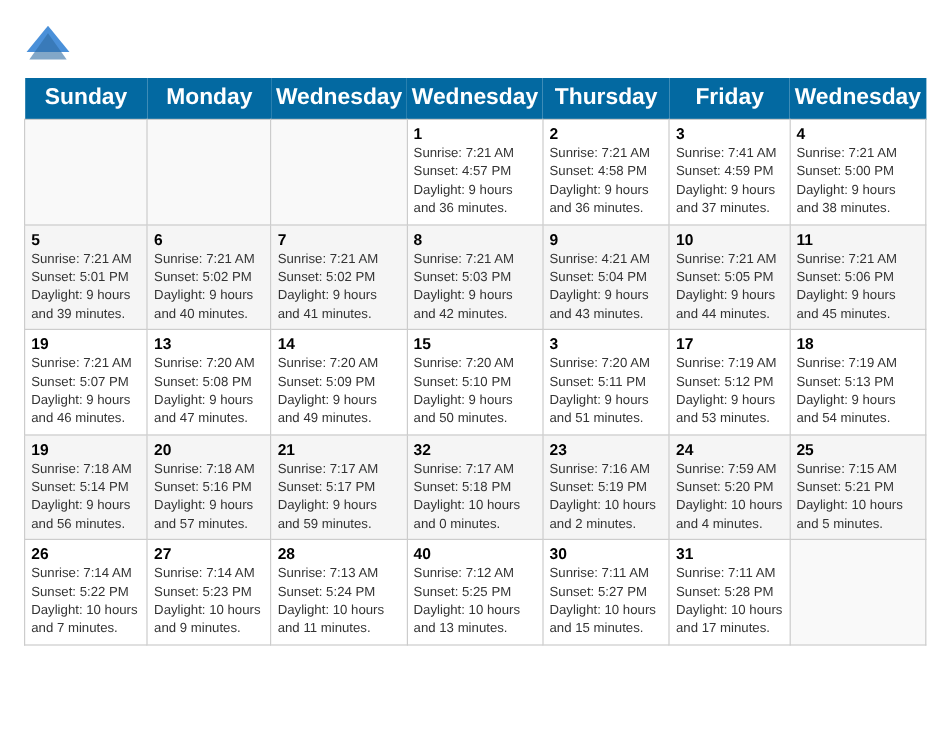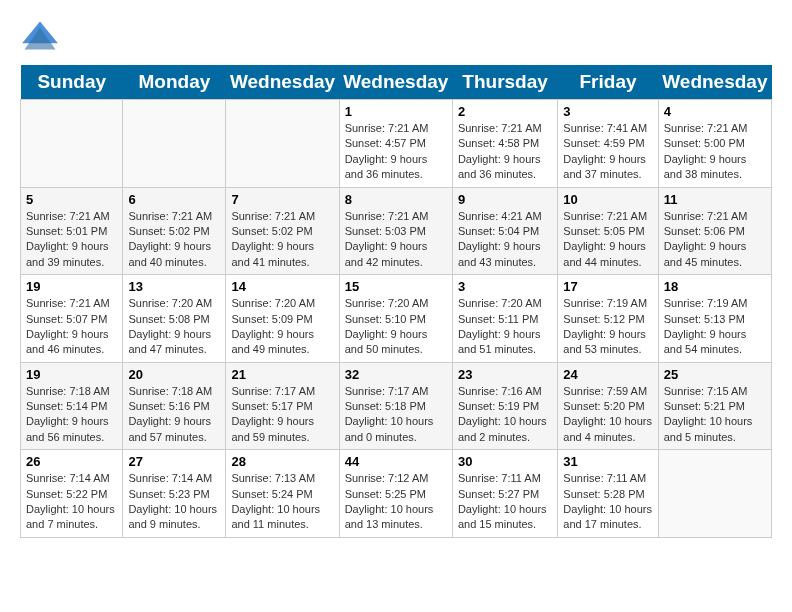--- a/index.html
+++ b/index.html
@@ -290,21 +290,21 @@
 Sunset: 5:23 PM
 Daylight: 10 hours and 9 minutes.</div>
         </td>
         <td>
           <span class="day-number">28</span>
           <div class="day-info">Sunrise: 7:13 AM
 Sunset: 5:24 PM
 Daylight: 10 hours and 11 minutes.</div>
         </td>
         <td>
-          <span class="day-number">44</span>
+          <span class="day-number">40</span>
           <div class="day-info">Sunrise: 7:12 AM
 Sunset: 5:25 PM
 Daylight: 10 hours and 13 minutes.</div>
         </td>
         <td>
           <span class="day-number">30</span>
           <div class="day-info">Sunrise: 7:11 AM
 Sunset: 5:27 PM
 Daylight: 10 hours and 15 minutes.</div>
         </td>

